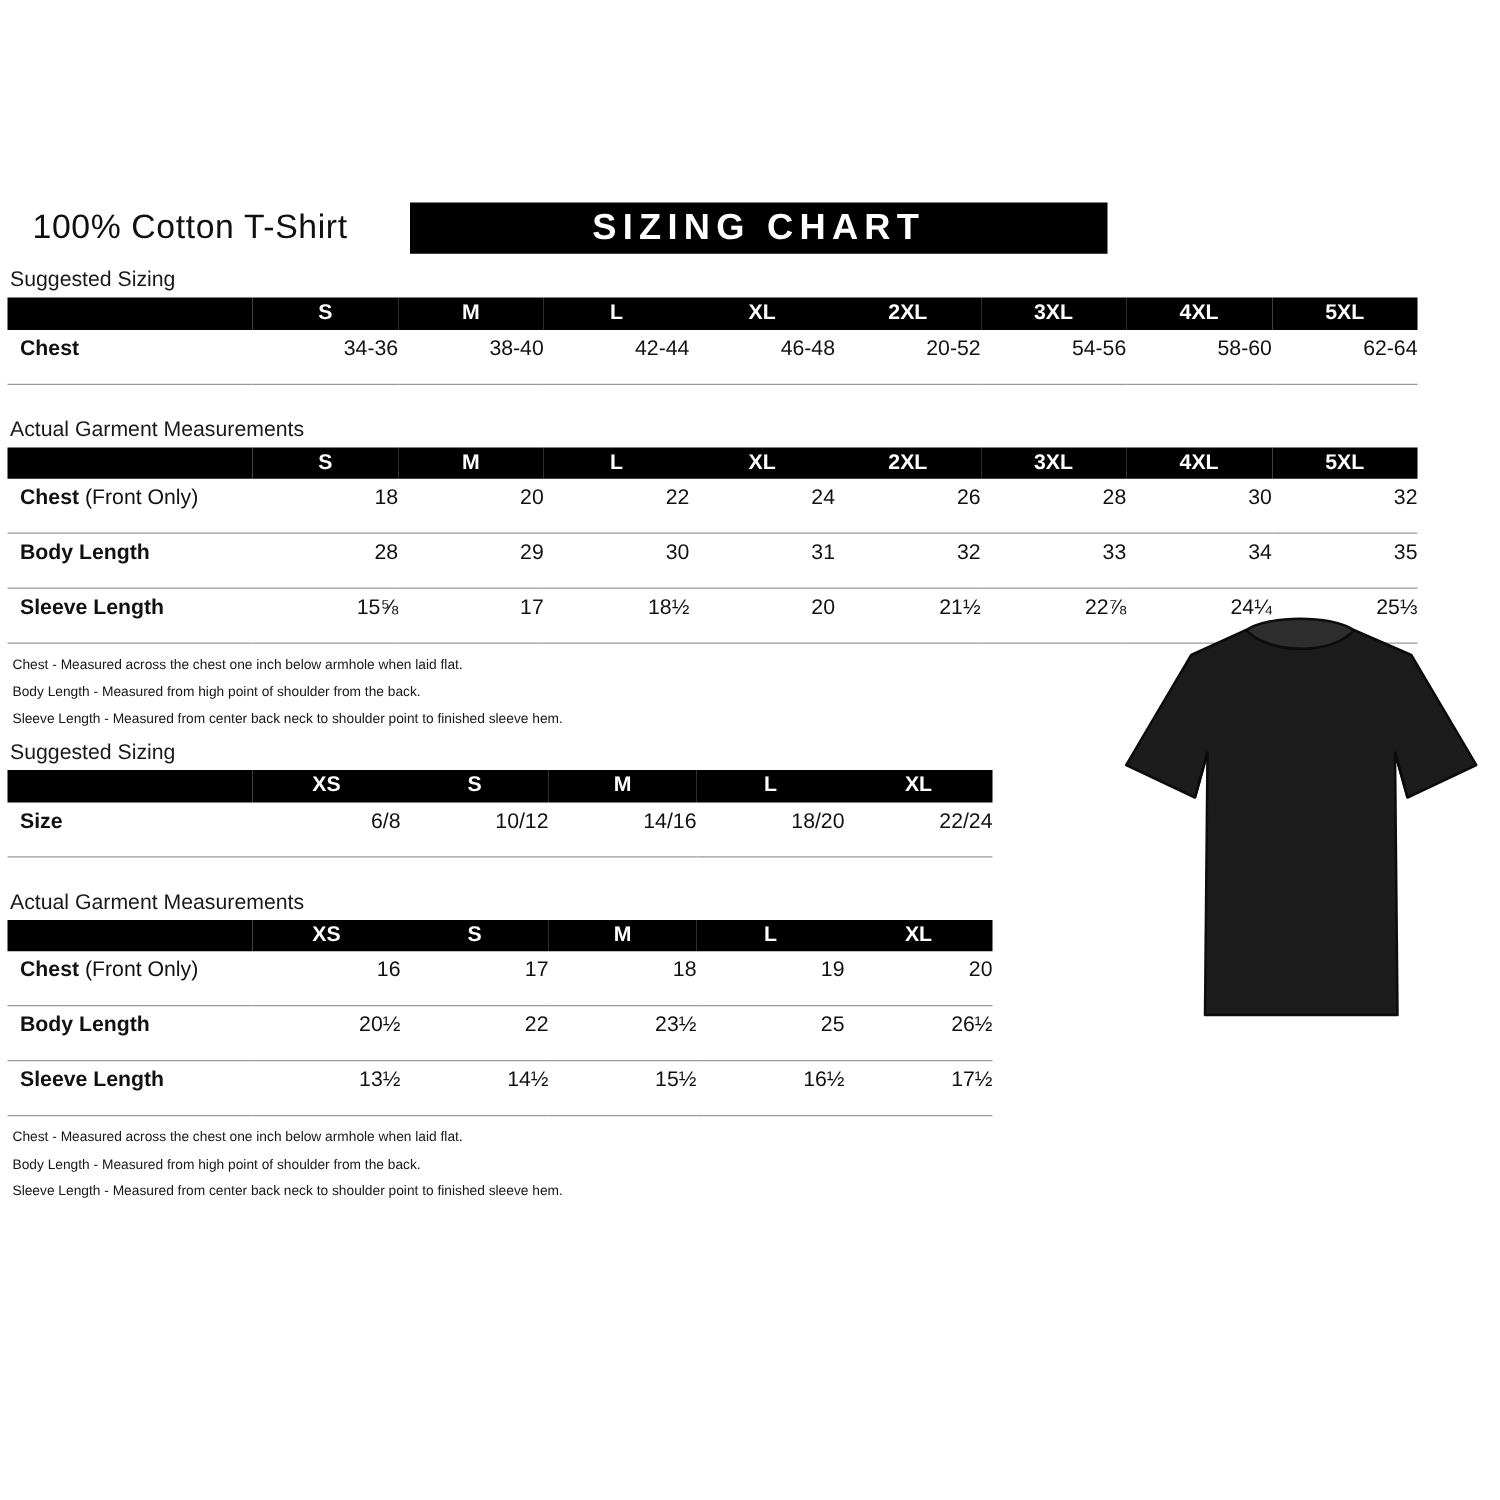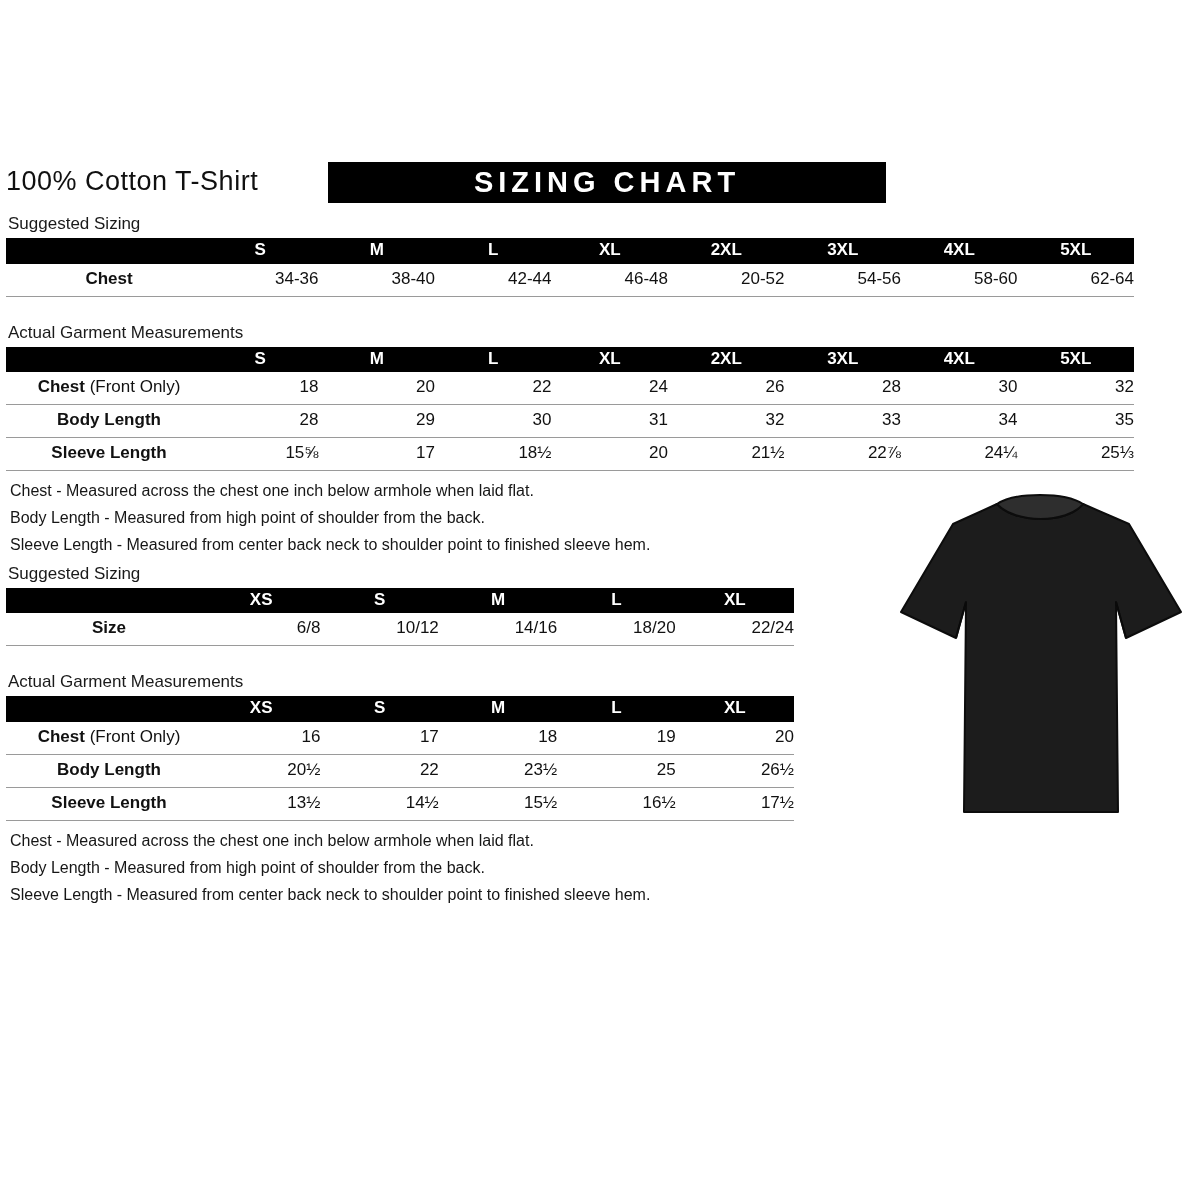--- a/index.html
+++ b/index.html
@@ -23,21 +23,21 @@
     padding-left: 6px;
     box-sizing: border-box;
   }
   .topbar {
     position: relative;
     margin-top: 162px;
     height: 44px;
   }
   .main-title {
     position: absolute;
-    left: 0;
+    left: 20px;
     top: 4px;
     font-size: 27px;
     font-weight: 400;
     letter-spacing: 0.5px;
     color: #101010;
   }
   .banner {
     position: absolute;
     left: 322px;
     top: 0;
@@ -67,36 +67,36 @@
     background: #000000;
     color: #ffffff;
     font-weight: bold;
     font-size: 17px;
     text-align: center;
     padding: 3px 0 4px 0;
     line-height: 1.1;
   }
   .lcell {
     font-size: 17px;
-    text-align: center;
-    padding: 5px 0 7px 10px;
+    text-align: left;
+    padding: 5px 0 18px 10px;
     border-bottom: 1px solid #9a9a9a;
     white-space: nowrap;
   }
   .lcell .lab { font-weight: bold; }
   .lcell .suf { font-weight: normal; }
   .vcell {
     font-size: 17px;
     text-align: right;
     padding: 5px 0;
     border-bottom: 1px solid #9a9a9a;
   }
   .notes { margin-top: 12px; }
   .note-line {
-    font-size: 16px;
+    font-size: 11px;
     color: #161616;
     margin: 0 0 10px 4px;
     line-height: 1.05;
   }
   .youth-title {
     font-size: 25px;
     font-weight: bold;
     color: #0d0d0d;
     margin: 18px 0 4px 0;
   }

